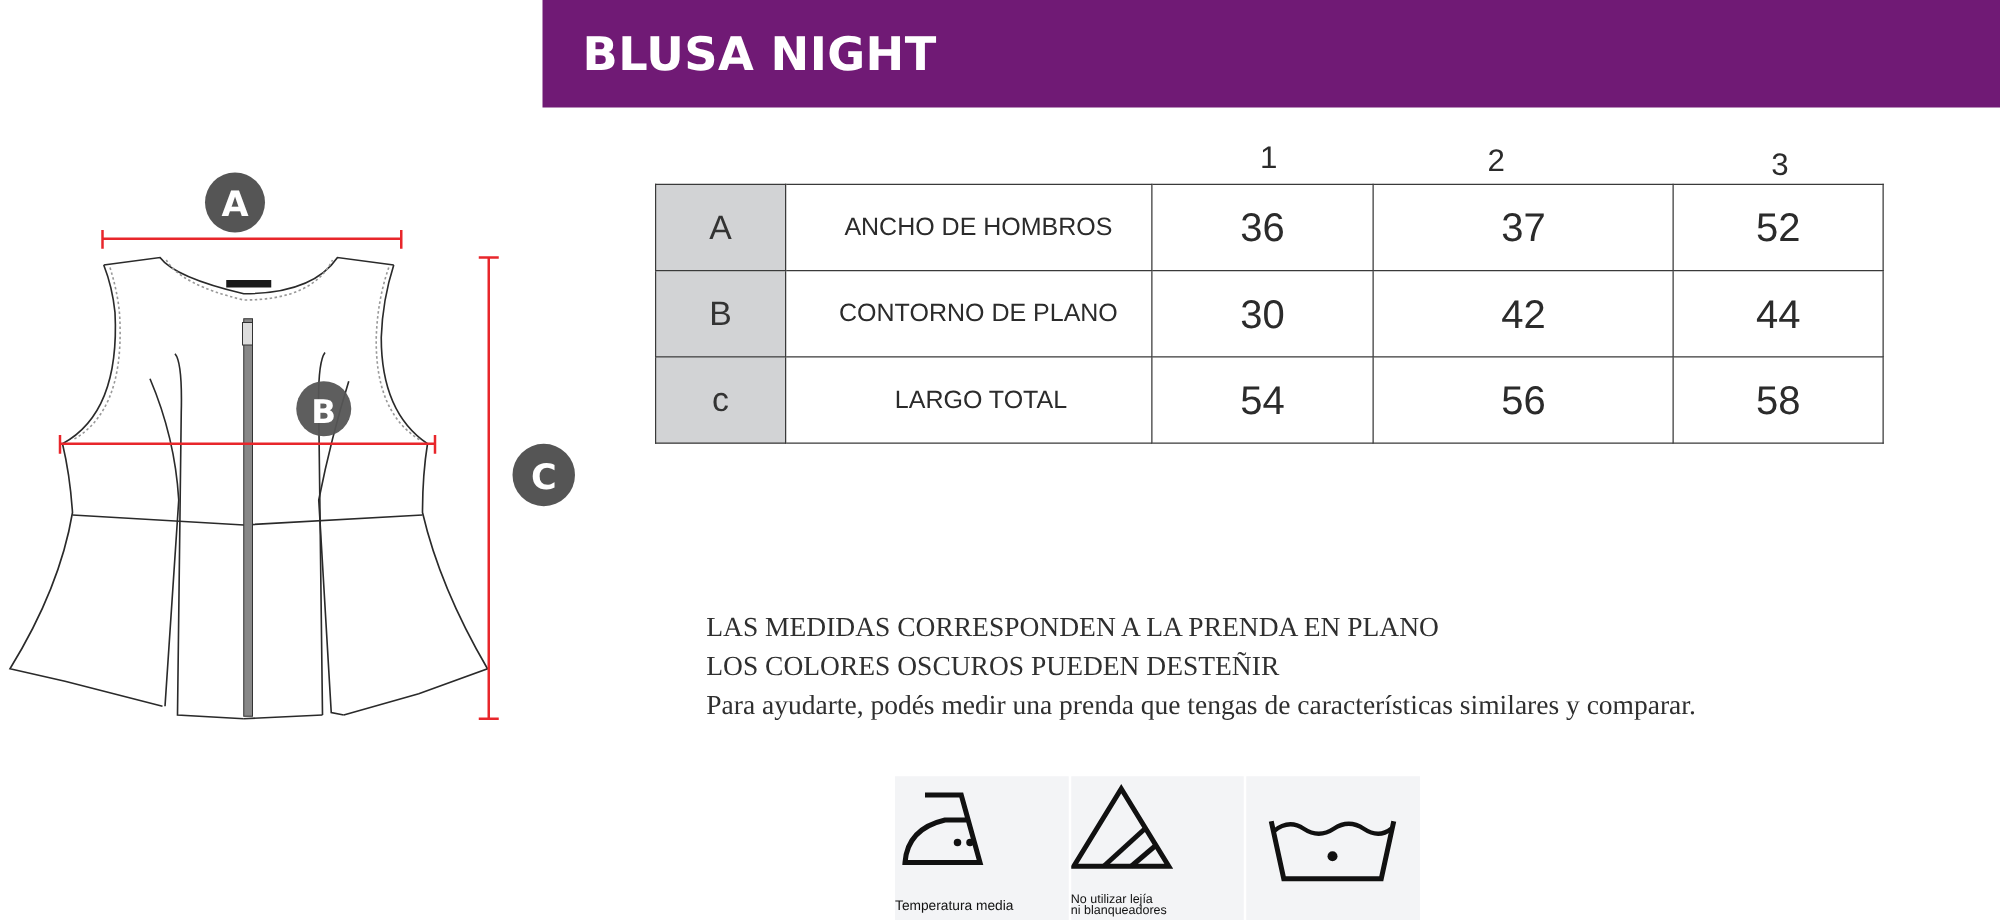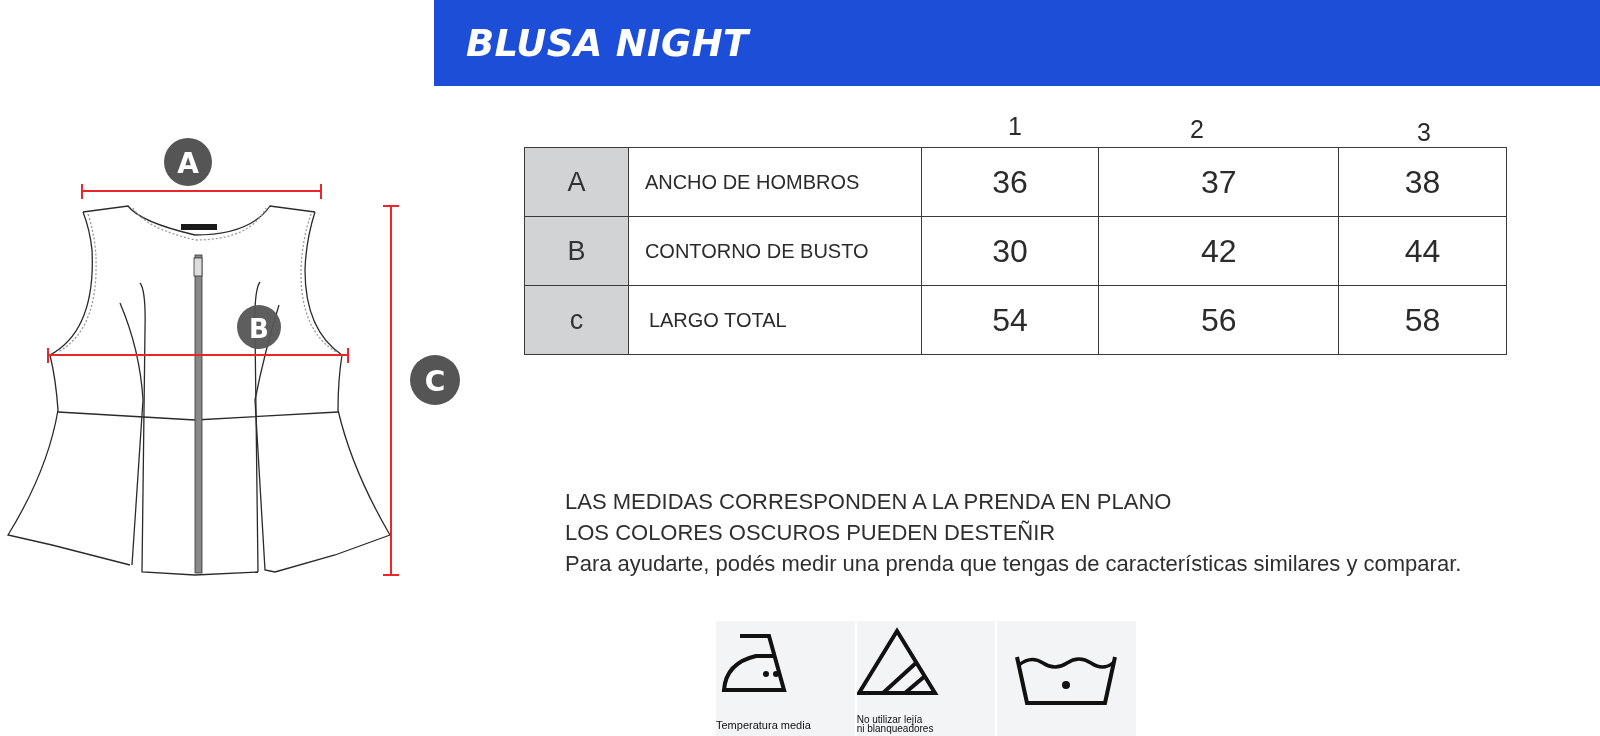--- a/index.html
+++ b/index.html
@@ -1,48 +1,47 @@
 <!DOCTYPE html>
 <html><head>
   <meta charset="utf-8">
   <style>
     * { box-sizing: border-box; margin: 0; padding: 0; }
     html, body { width: 1600px; height: 736px; background: #ffffff; overflow: hidden; }
     body { position: relative; font-family: "Liberation Sans", "DejaVu Sans", sans-serif; color: #2b2b2b; }
 
     .title-bar {
       position: absolute; left: 434px; top: 0; width: 1166px; height: 86px;
-      background: #1d4ed8;
-      font-style: italic;
+      background: #701a75;
     }
     .title-bar .title {
       position: absolute; left: 32px; top: 22px;
       font-family: "DejaVu Sans", sans-serif; font-weight: bold; font-size: 37px;
       color: #ffffff; letter-spacing: 0.3px;
     }
 
     .diagram { position: absolute; left: 0; top: 120px; width: 470px; height: 460px; }
 
     .size-header { position: absolute; font-size: 25px; color: #2b2b2b; }
 
     .size-table {
       position: absolute; left: 524px; top: 147px; width: 983px; height: 208px;
       border-collapse: collapse;
     }
-    .size-table td { border: 1.5px solid #3a3a3a; height: 69px; vertical-align: middle; }
+    .size-table td { border: 1.5px solid #3a3a3a; height: 69px; vertical-align: middle; text-align: center; }
     .size-table td.code { width: 104px; background: #d2d3d5; text-align: center; font-size: 27px; color: #333; }
     .size-table td.label { width: 293px; font-size: 20px; color: #2b2b2b; padding-left: 16px; }
     .size-table td.label.indent { padding-left: 20px; }
     .size-table td.val { text-align: center; font-size: 32px; color: #2b2b2b; }
     .size-table td.c1 { width: 178px; }
     .size-table td.c2 { width: 240px; }
     .size-table td.c3 { width: 168px; }
 
     .notes { position: absolute; left: 565px; top: 486px; font-size: 22px; line-height: 31px; color: #2f2f2f; }
-    .notes div { white-space: nowrap; }
+    .notes div { white-space: nowrap; font-family: Liberation Serif, serif; }
 
     .care { position: absolute; left: 716px; top: 621px; width: 420px; height: 115px; display: flex; }
     .care-item { width: 140px; height: 115px; background: #f3f4f6; position: relative; }
     .care-item + .care-item { margin-left: 2px; }
     .care-item svg { position: absolute; left: 0; top: 0; }
     .care-label { position: absolute; left: 0; width: 100%; color: #111; }
     .care-label.big { top: 98px; font-size: 11px; }
     .care-label.small { top: 94px; font-size: 10px; line-height: 9px; }
   </style>
 </head>
@@ -114,25 +113,25 @@
 <div class="size-header" style="left:1190px; top:115px;">2</div>
 <div class="size-header" style="left:1417px; top:118px;">3</div>
 
 <table class="size-table">
   <tbody>
       <tr>
     <td class="code">A</td>
     <td class="label">ANCHO DE HOMBROS</td>
     <td class="val c1">36</td>
     <td class="val c2">37</td>
-    <td class="val c3">38</td>
+    <td class="val c3">52</td>
   </tr>
   <tr>
     <td class="code">B</td>
-    <td class="label">CONTORNO DE BUSTO</td>
+    <td class="label">CONTORNO DE PLANO</td>
     <td class="val c1">30</td>
     <td class="val c2">42</td>
     <td class="val c3">44</td>
   </tr>
   <tr>
     <td class="code">c</td>
     <td class="label indent">LARGO TOTAL</td>
     <td class="val c1">54</td>
     <td class="val c2">56</td>
     <td class="val c3">58</td>

